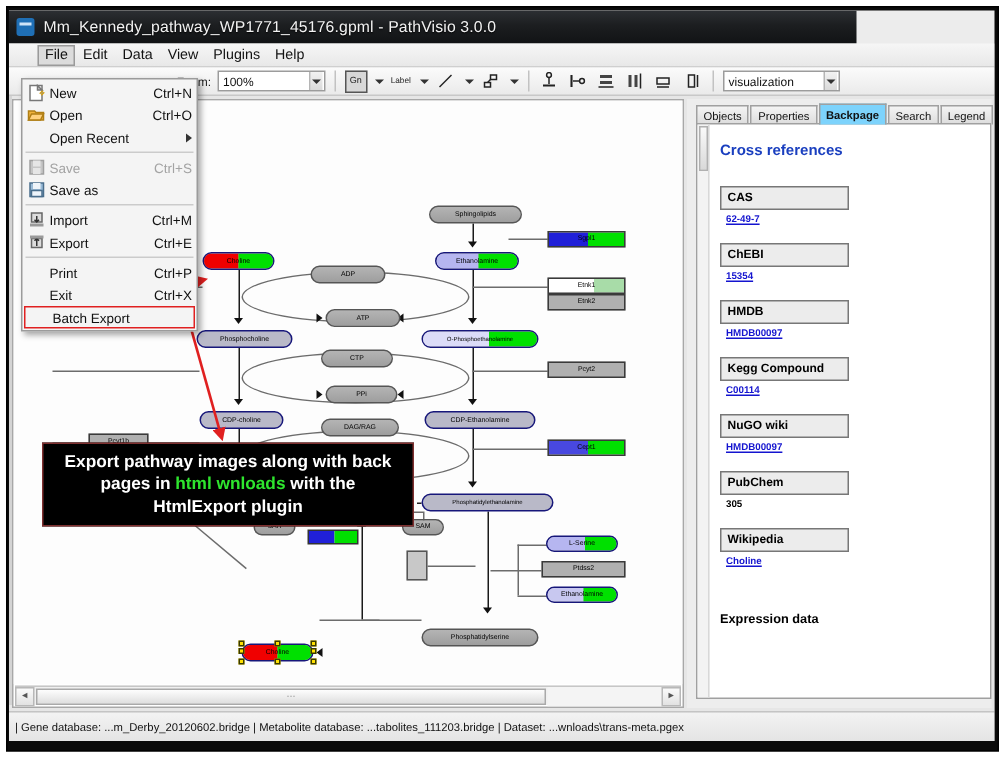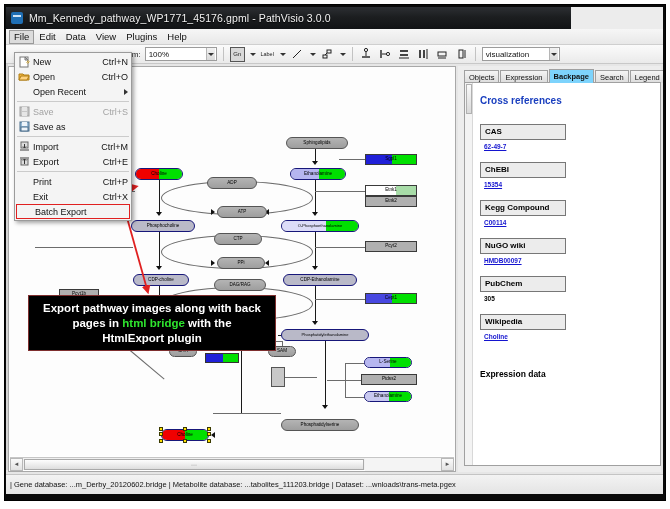--- a/index.html
+++ b/index.html
@@ -42,21 +42,21 @@
   }
   #titlebar .tb-title {
     font-size:10.5px; letter-spacing:.1px; white-space:nowrap;
     text-shadow:0 1px 1px #000;
   }
   
   #menubar {
     position:absolute; left:0; top:22px; width:657px; height:16px;
     background:linear-gradient(to bottom,#f6f6f6,#e8e8e8);
     border-bottom:1px solid #cfcfcf;
-    display:flex; align-items:center; padding-left:3px;
+    display:flex; align-items:center; padding-left:19px;
   }
   .menu-item {
     font-size:9.5px; color:#111; padding:1px 5px; white-space:nowrap;
     line-height:12px;
   }
   .menu-item.open {
     background:#dcdcdc;
     border:1px solid #9a9a9a;
     padding:0px 4px;
   }
@@ -593,41 +593,45 @@
           <div class="sbbtn">◄</div>
           <div class="thumb" style="width:340px;">⋯</div>
           <div class="track"></div>
           <div class="sbbtn">►</div>
         </div>
       </div>
 
       <div id="sidebar">
         <div id="sbtabs">
           <div class="sbtab">Objects</div>
-          <div class="sbtab">Expression</div>
+          <div class="sbtab">Properties</div>
           <div class="sbtab active">Backpage</div>
           <div class="sbtab">Search</div>
           <div class="sbtab">Legend</div>
         </div>
         <div id="sbbody">
           <div id="bp-scroll">
             <div class="bar"></div>
           </div>
           <div id="bpcontent">
             <div class="bp-h1">Cross references</div>
             <div id="bp-entries">
                 <div class="bp-section">
                   <div class="bp-key">CAS</div>
                   <div class="bp-val">62-49-7</div>
                 </div>
                 <div class="bp-section">
                   <div class="bp-key">ChEBI</div>
                   <div class="bp-val">15354</div>
                 </div>
                 <div class="bp-section">
+                  <div class="bp-key">HMDB</div>
+                  <div class="bp-val">HMDB00097</div>
+                </div>
+                <div class="bp-section">
                   <div class="bp-key">Kegg Compound</div>
                   <div class="bp-val">C00114</div>
                 </div>
                 <div class="bp-section">
                   <div class="bp-key">NuGO wiki</div>
                   <div class="bp-val">HMDB00097</div>
                 </div>
                 <div class="bp-section">
                   <div class="bp-key">PubChem</div>
                   <div class="bp-val plain">305</div>
@@ -734,21 +738,21 @@
       </div>
       <div class="fm-row" id="fm-batch">
         <span class="fm-ico"></span>
         <span class="fm-lbl">Batch Export</span>
       </div>
     </div>
 
     <div id="callout">
       <div class="ctext">
         <span>Export pathway images along with back</span><br>
-        <span>pages in </span><span class="green">html bridge</span><span> with the</span><br>
+        <span>pages in </span><span class="green">html wnloads</span><span> with the</span><br>
         <span>HtmlExport plugin</span>
       </div>
     </div>
 
     <svg id="arrowline">
       <defs>
         <marker id="redhead" markerWidth="5" markerHeight="5" refX="2" refY="2.5" orient="auto">
           <path d="M0,0 L5,2.5 L0,5 z" fill="#e02020"></path>
         </marker>
       </defs>

